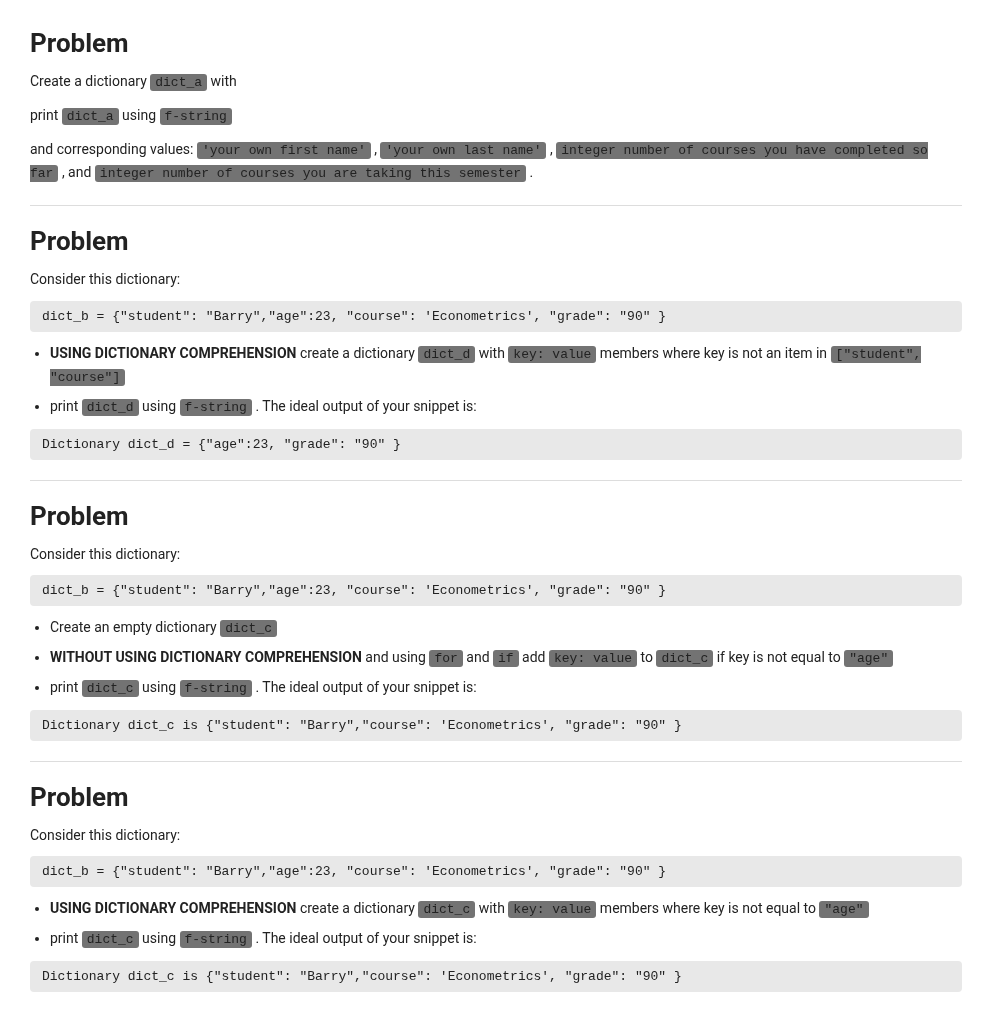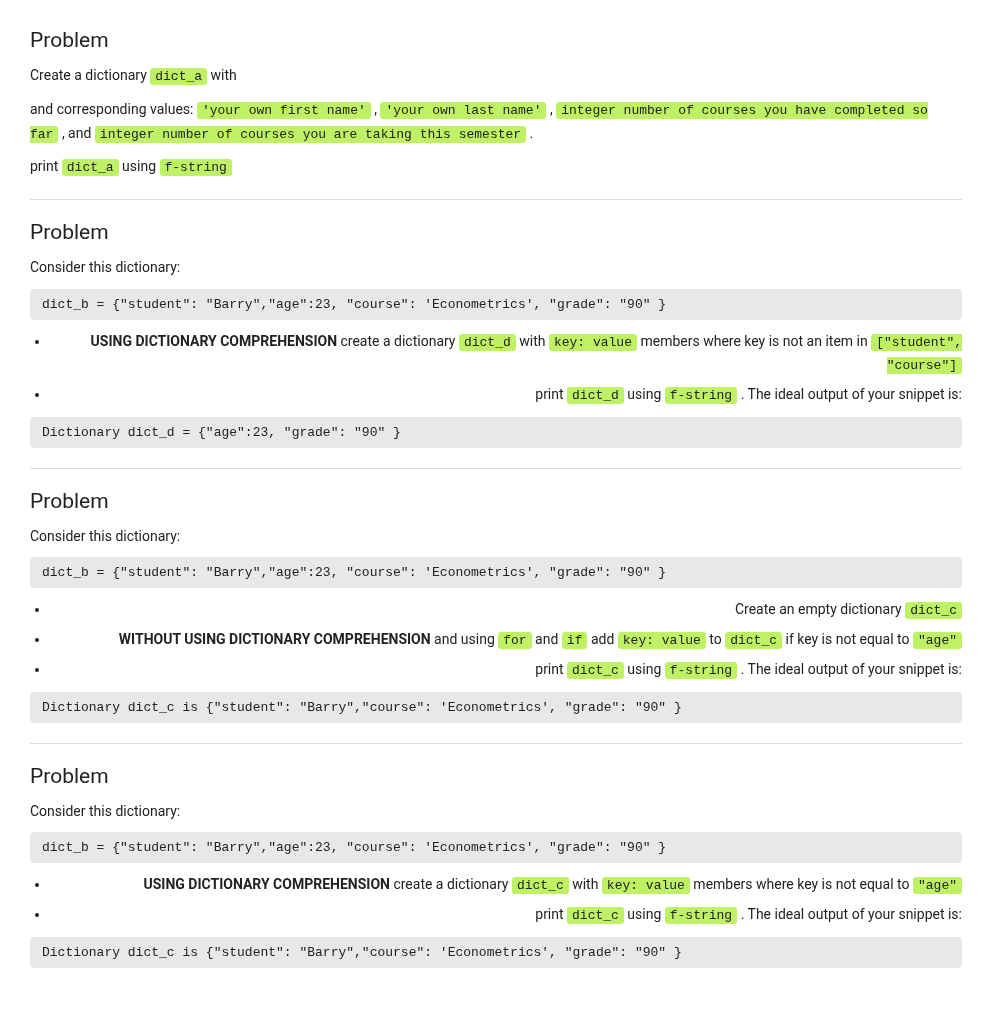--- a/index.html
+++ b/index.html
@@ -9,31 +9,31 @@
     }
     body {
       font-family: -apple-system, BlinkMacSystemFont, 'Segoe UI', Roboto, sans-serif;
       font-size: 14px;
       color: #222;
       background: #fff;
       padding: 20px 30px;
       max-width: 992px;
     }
     h2 {
-      font-size: 21px;
-      font-weight: 400;
+      font-size: 26px;
+      font-weight: 700;
       margin-bottom: 12px;
       margin-top: 8px;
     }
     p {
       margin-bottom: 10px;
       line-height: 1.6;
     }
     code {
-      background: #bef264;
+      background: #737373;
       border-radius: 3px;
       padding: 1px 5px;
       font-family: 'Courier New', Courier, monospace;
       font-size: 13px;
     }
     .code-block {
       background: #e8e8e8;
       border-radius: 4px;
       padding: 8px 12px;
       font-family: 'Courier New', Courier, monospace;
@@ -41,21 +41,20 @@
       margin: 10px 0;
       display: block;
       white-space: pre-wrap;
     }
     ul {
       margin: 10px 0 10px 20px;
     }
     li {
       margin-bottom: 6px;
       line-height: 1.6;
-      text-align: right;
     }
     hr {
       border: none;
       border-top: 1px solid #ddd;
       margin: 20px 0;
     }
     .section {
       margin-bottom: 10px;
     }
     strong {
@@ -67,25 +66,25 @@
 
 <div class="section">
   <h2>Problem</h2>
 
   <p>
     Create a dictionary <code>dict_a</code> with
   </p>
 
 
   <p>
-    and corresponding values: <code>'your own first name'</code> , <code>'your own last name'</code> , <code>integer number of courses you have completed so far</code> , and <code>integer number of courses you are taking this semester</code> .
+    print <code>dict_a</code> using <code>f-string</code>
   </p>
 
   <p>
-    print <code>dict_a</code> using <code>f-string</code>
+    and corresponding values: <code>'your own first name'</code> , <code>'your own last name'</code> , <code>integer number of courses you have completed so far</code> , and <code>integer number of courses you are taking this semester</code> .
   </p>
 </div>
 
 <hr>
 
 <div class="section">
   <h2>Problem</h2>
 
   <p>Consider this dictionary:</p>
 

